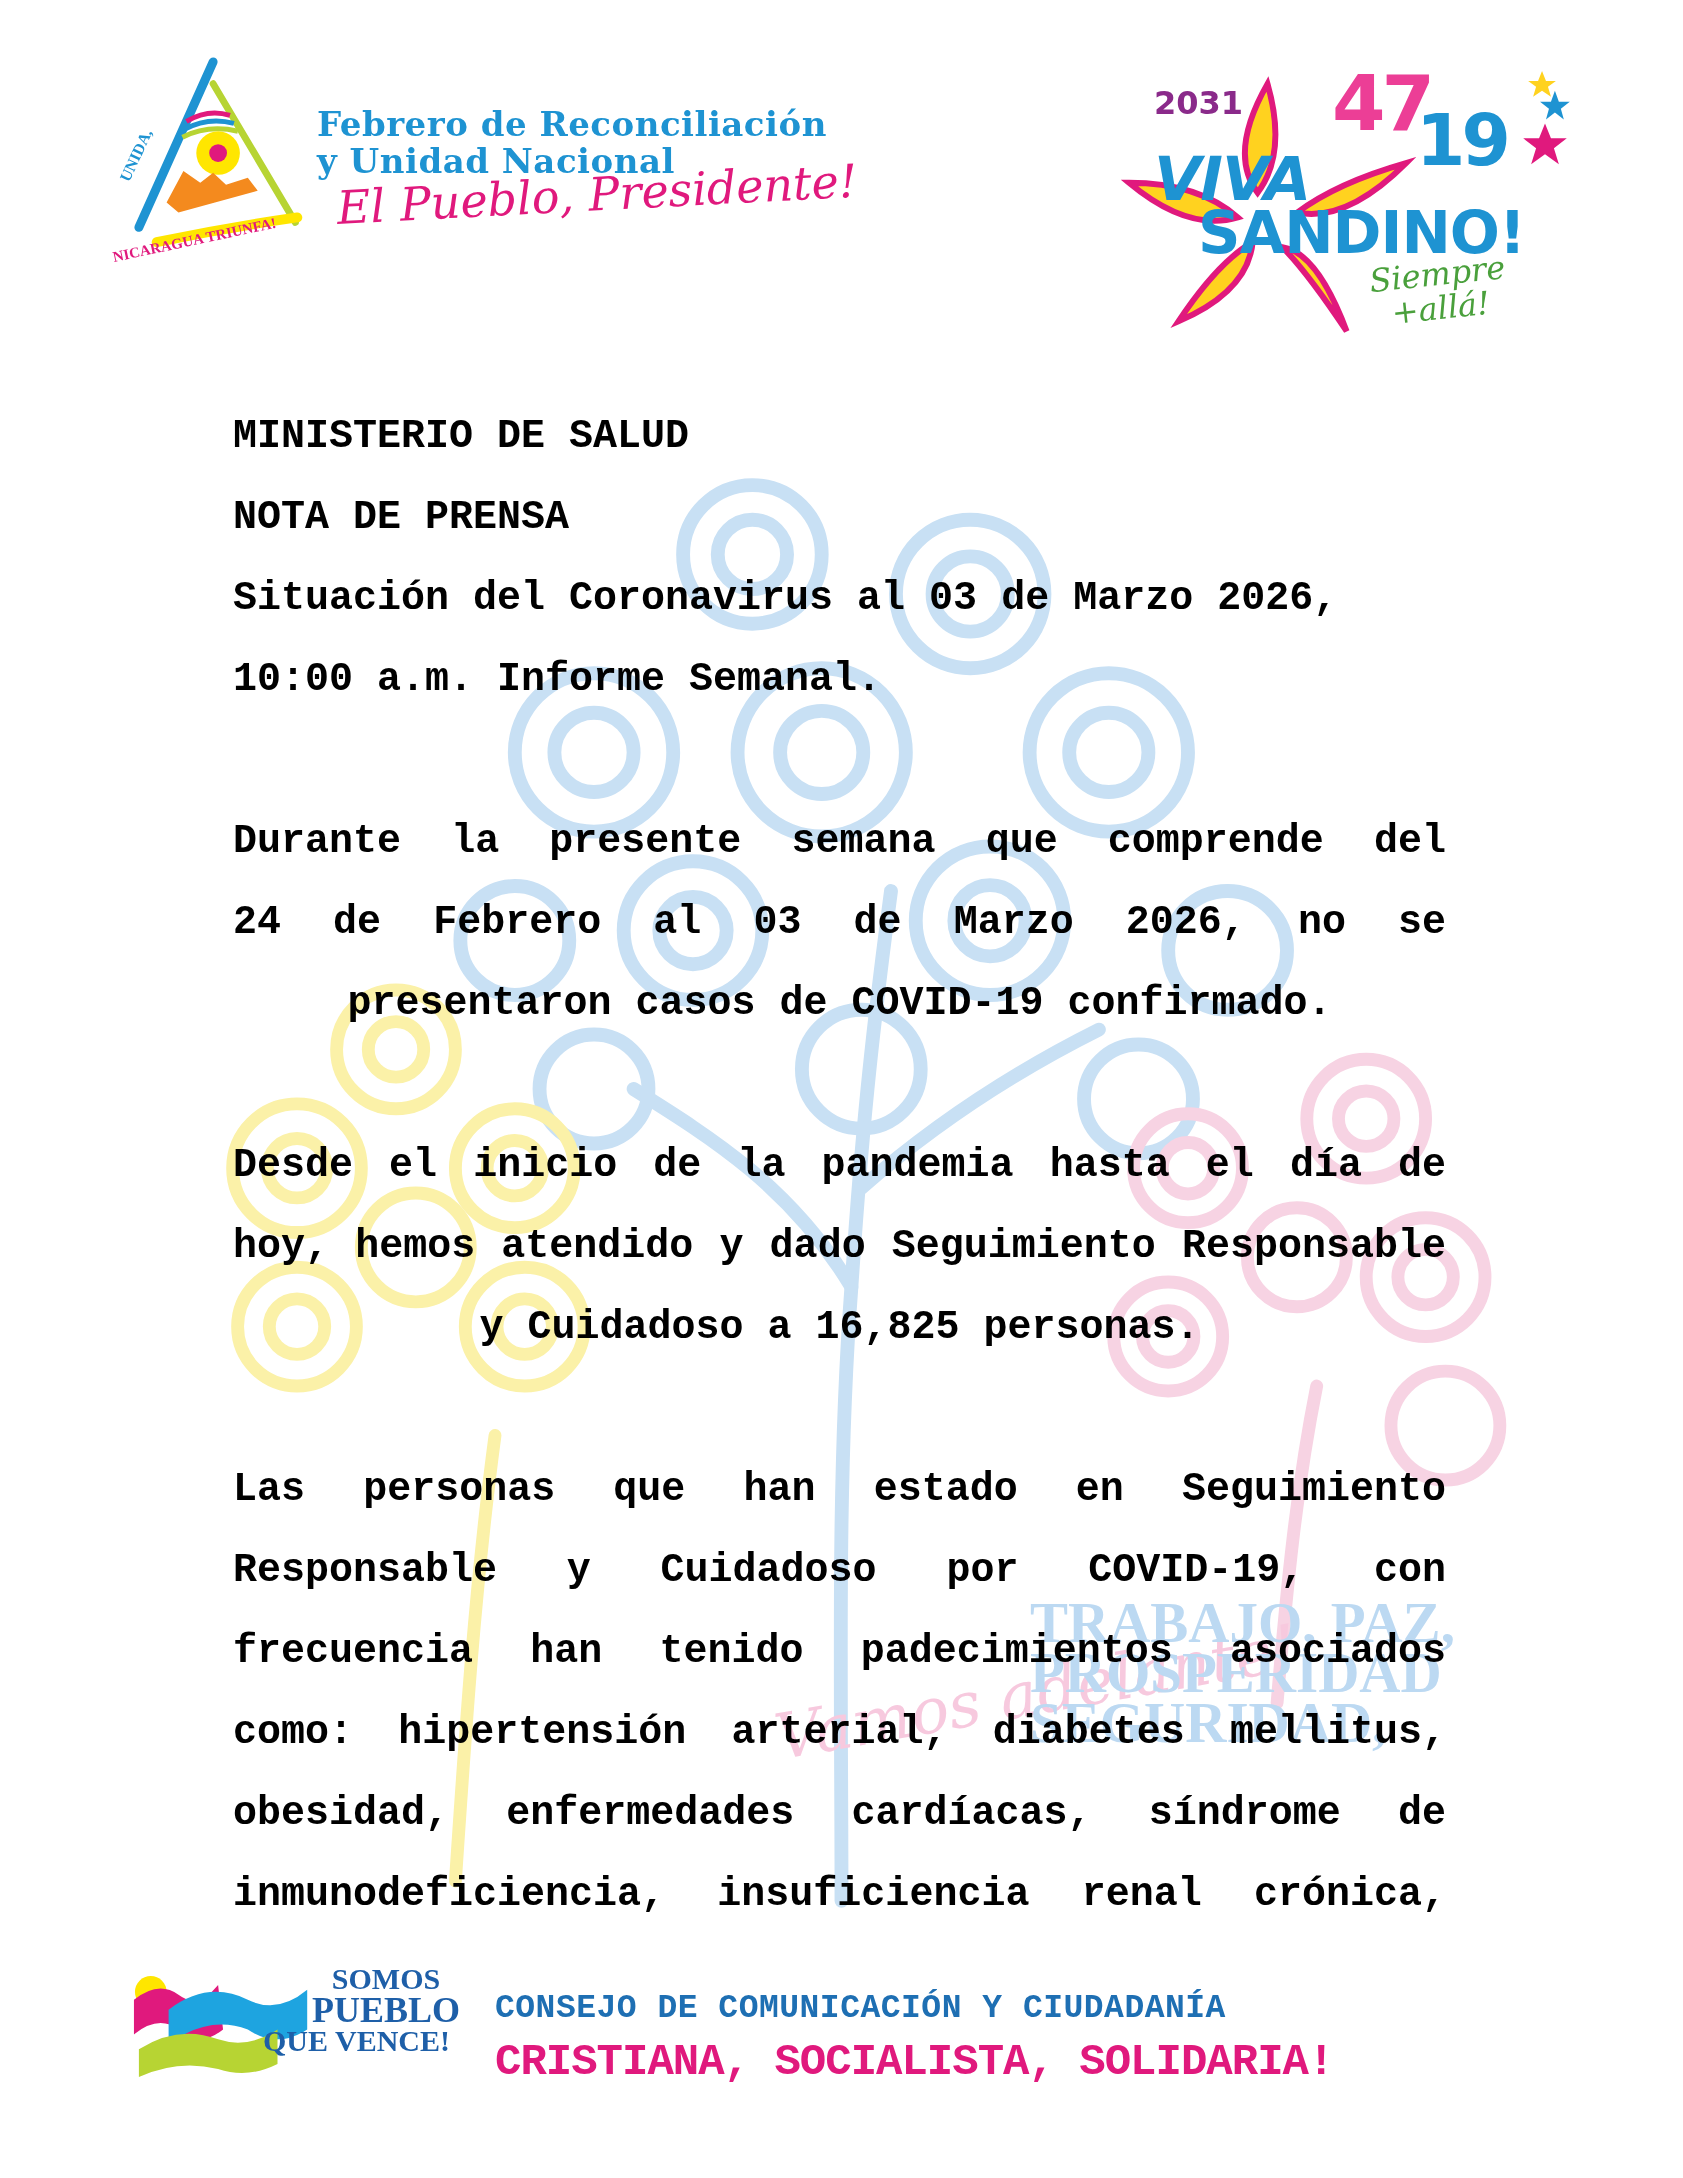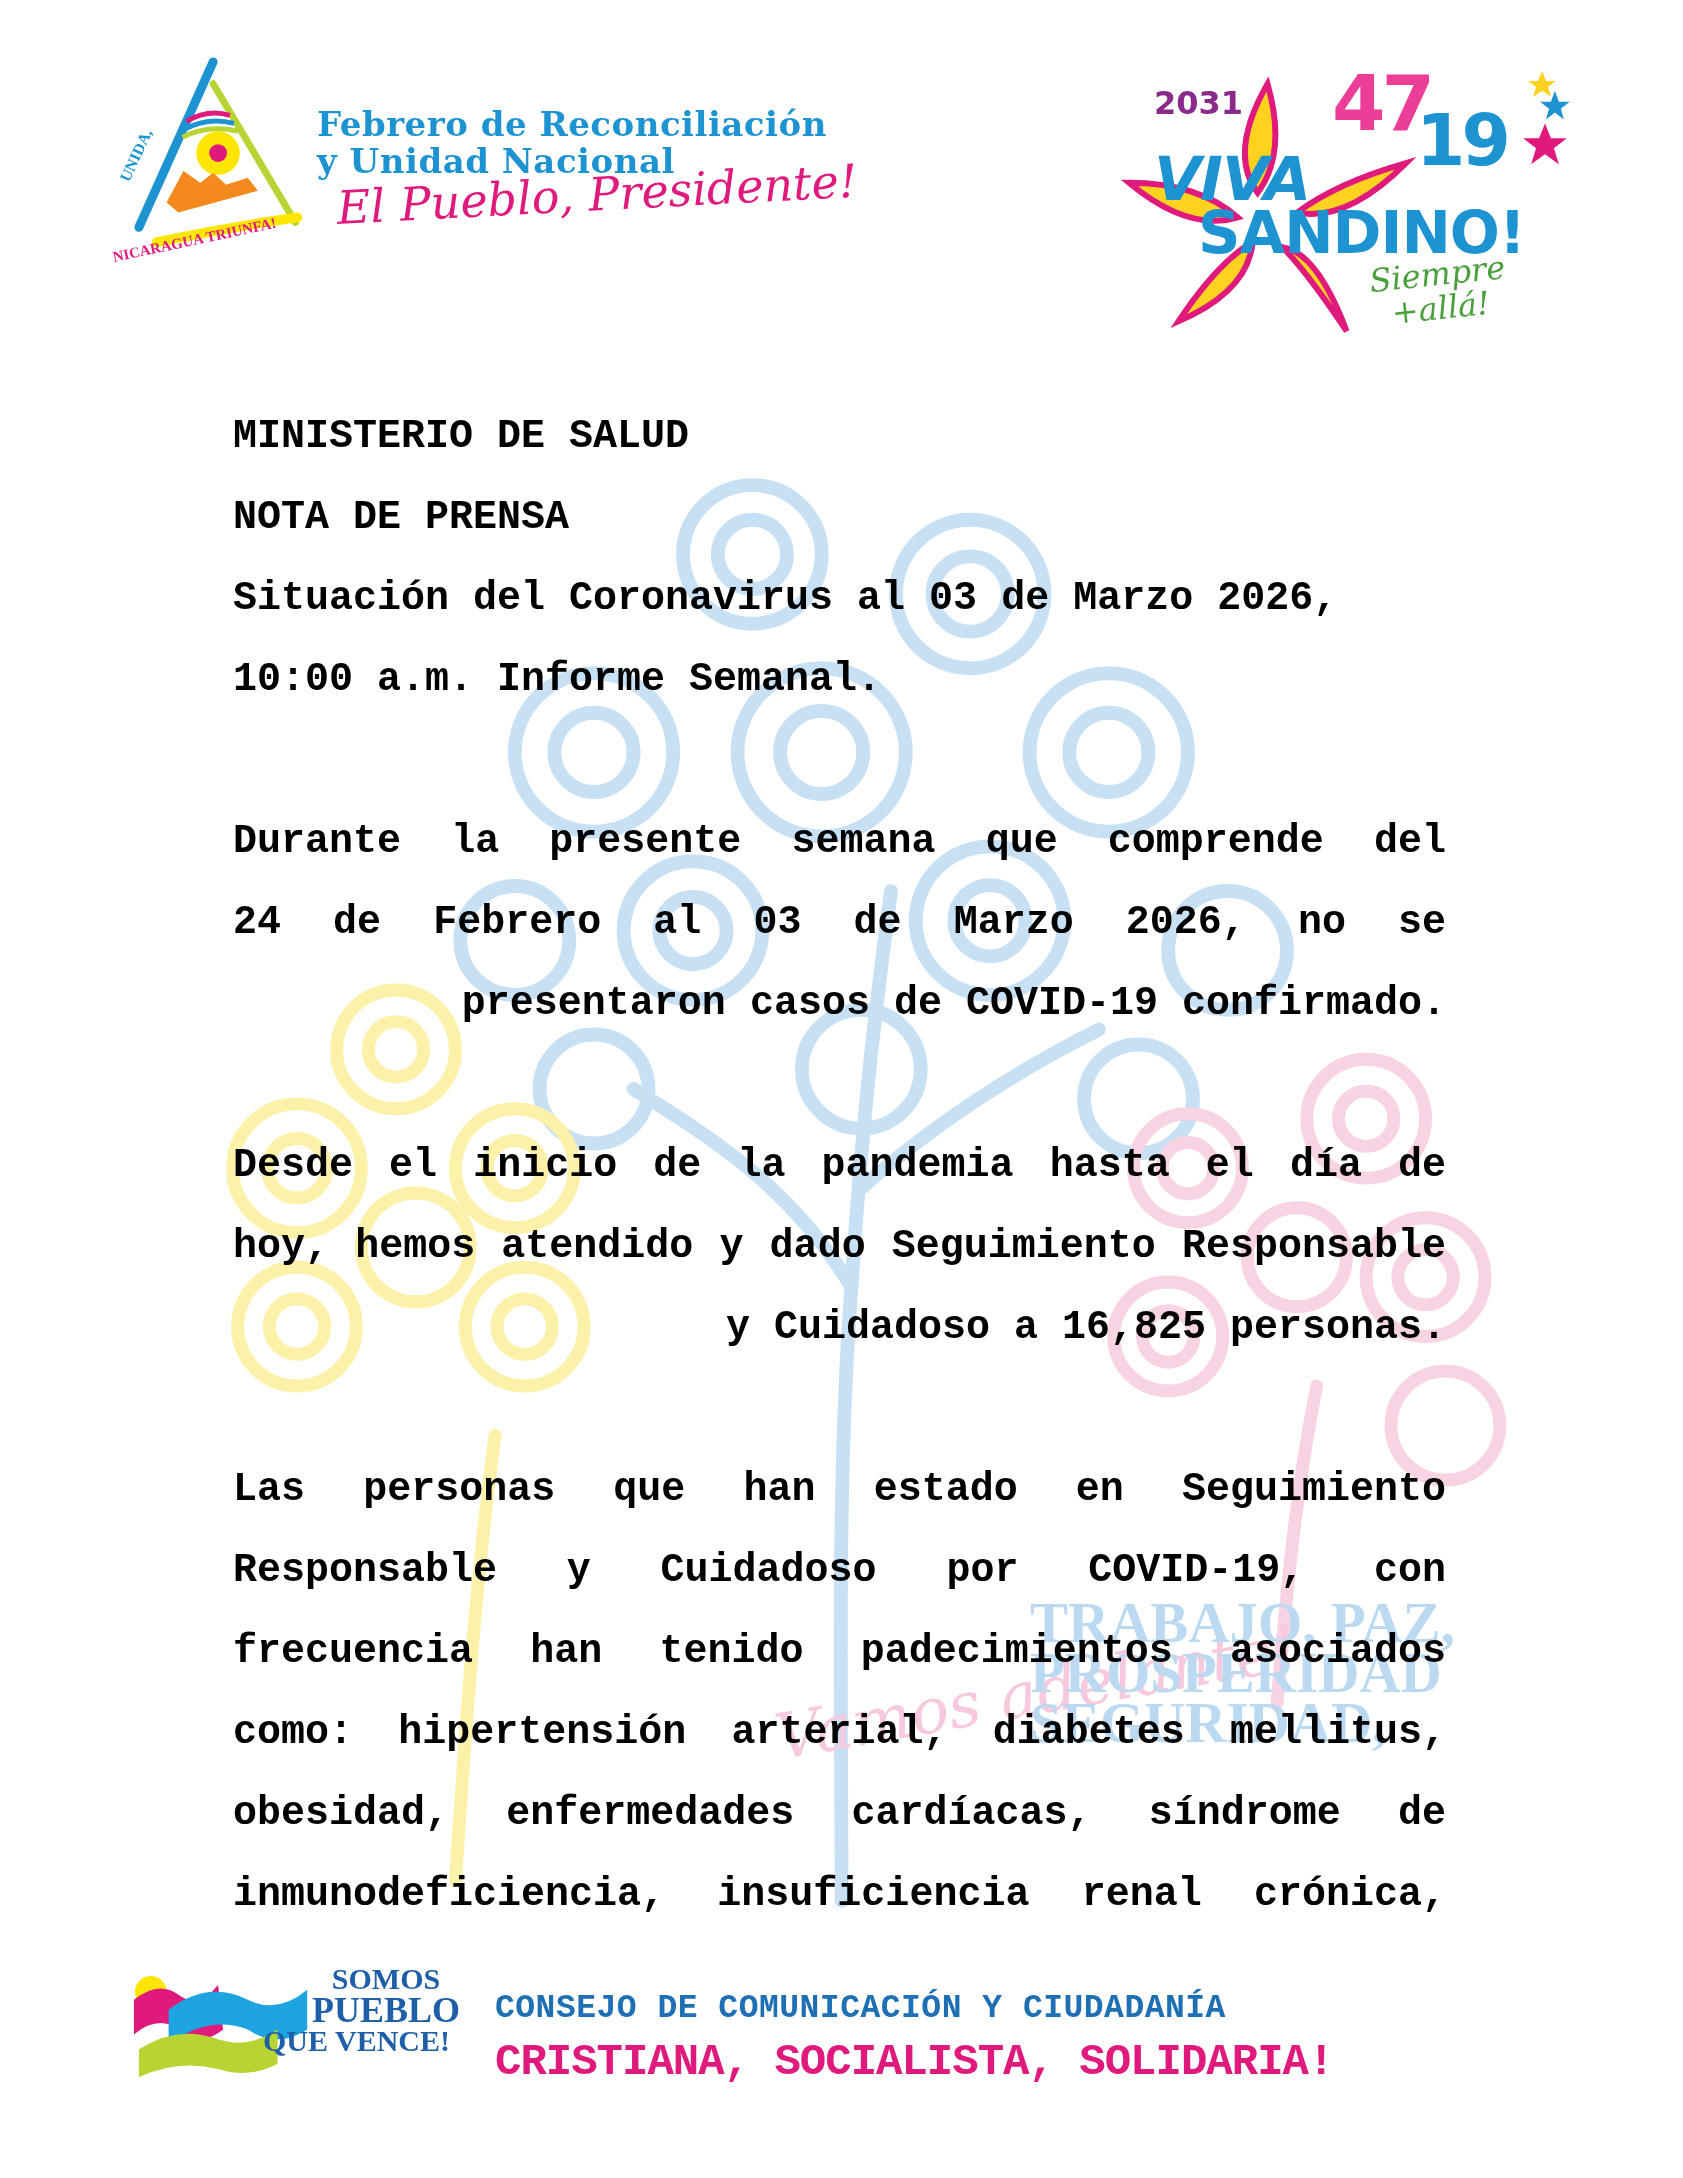--- a/index.html
+++ b/index.html
@@ -21,21 +21,21 @@
   .n47 { position:absolute; left:213px; top:5px; color:#ec3e96; font-family:"DejaVu Sans", sans-serif; font-weight:bold; font-size:77px; letter-spacing:-4px; }
   .n19 { position:absolute; left:297px; top:45px; color:#1e93d2; font-family:"DejaVu Sans", sans-serif; font-weight:bold; font-size:71px; letter-spacing:-4px; }
   .viva { position:absolute; left:35px; top:89px; color:#1e93d2; font-family:"DejaVu Sans", sans-serif; font-weight:bold; font-style:italic; font-size:61px; letter-spacing:-1px; }
   .sandino { position:absolute; left:79px; top:144px; color:#1e93d2; font-family:"DejaVu Sans", sans-serif; font-weight:bold; font-size:59px; letter-spacing:-1px; }
   .siempre { position:absolute; left:252px; top:203px; color:#4aa03c; font-family:"DejaVu Serif", serif; font-style:italic; font-size:32px; line-height:34px; transform:rotate(-6deg); text-align:center; }
 
   
   .content { position:absolute; left:233px; top:396px; width:1213px; color:#000; font-family:"Liberation Mono", monospace; font-weight:bold; font-size:40px; line-height:81px; }
   .content p { margin:0; }
   .content .just { text-align:justify; text-align-last:justify; }
-  .content .last { text-align:right; }
+  .content .last { text-align:center; }
   .gap { height:81px; }
 
   
   .footer-logo { position:absolute; left:129px; top:1965px; width:297px; height:119px; }
   .somos { position:absolute; left:183px; top:0; color:#1e5fa8; font-family:"Liberation Serif", serif; font-weight:bold; font-size:30px; line-height:28px; text-align:center; }
   .footer-text { position:absolute; left:495px; top:1990px; white-space:nowrap; }
   .footer-l1 { color:#1e6fb3; font-family:"Liberation Mono", monospace; font-weight:bold; font-size:33px; letter-spacing:0.5px; }
   .footer-l2 { color:#e0197d; font-family:"Liberation Mono", monospace; font-weight:bold; font-size:44px; margin-top:10px; letter-spacing:-1px; }
 
   

